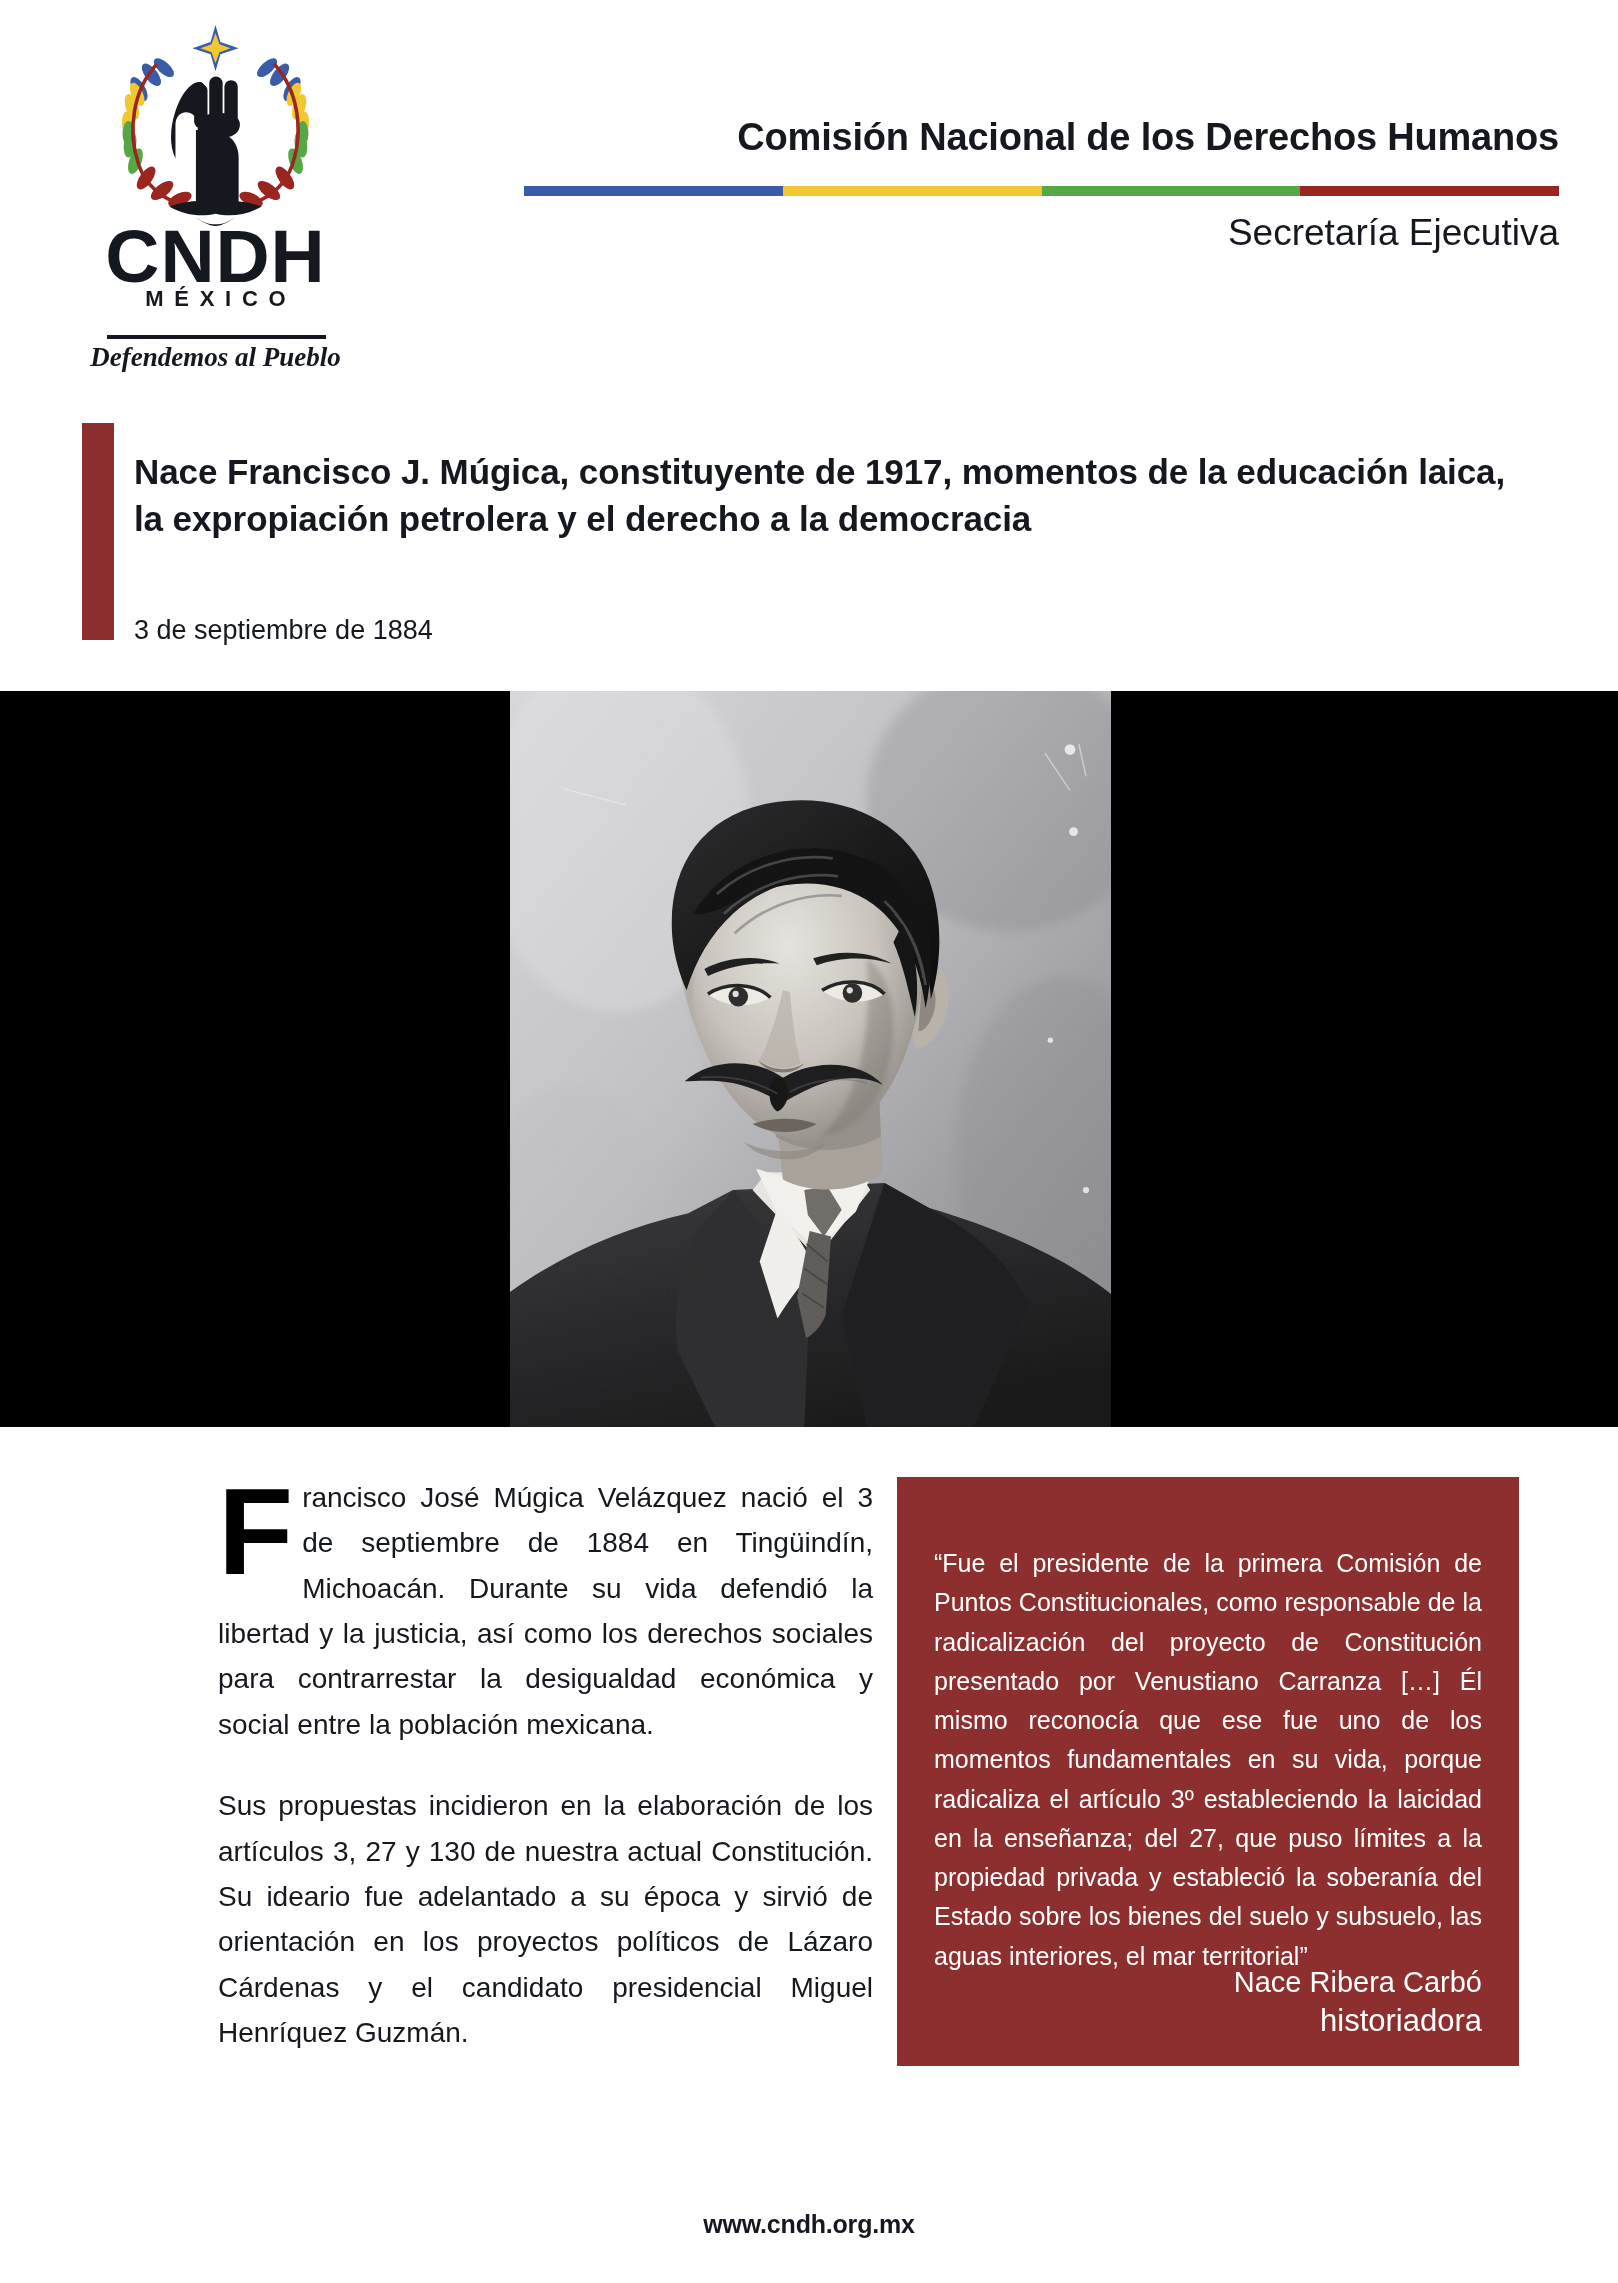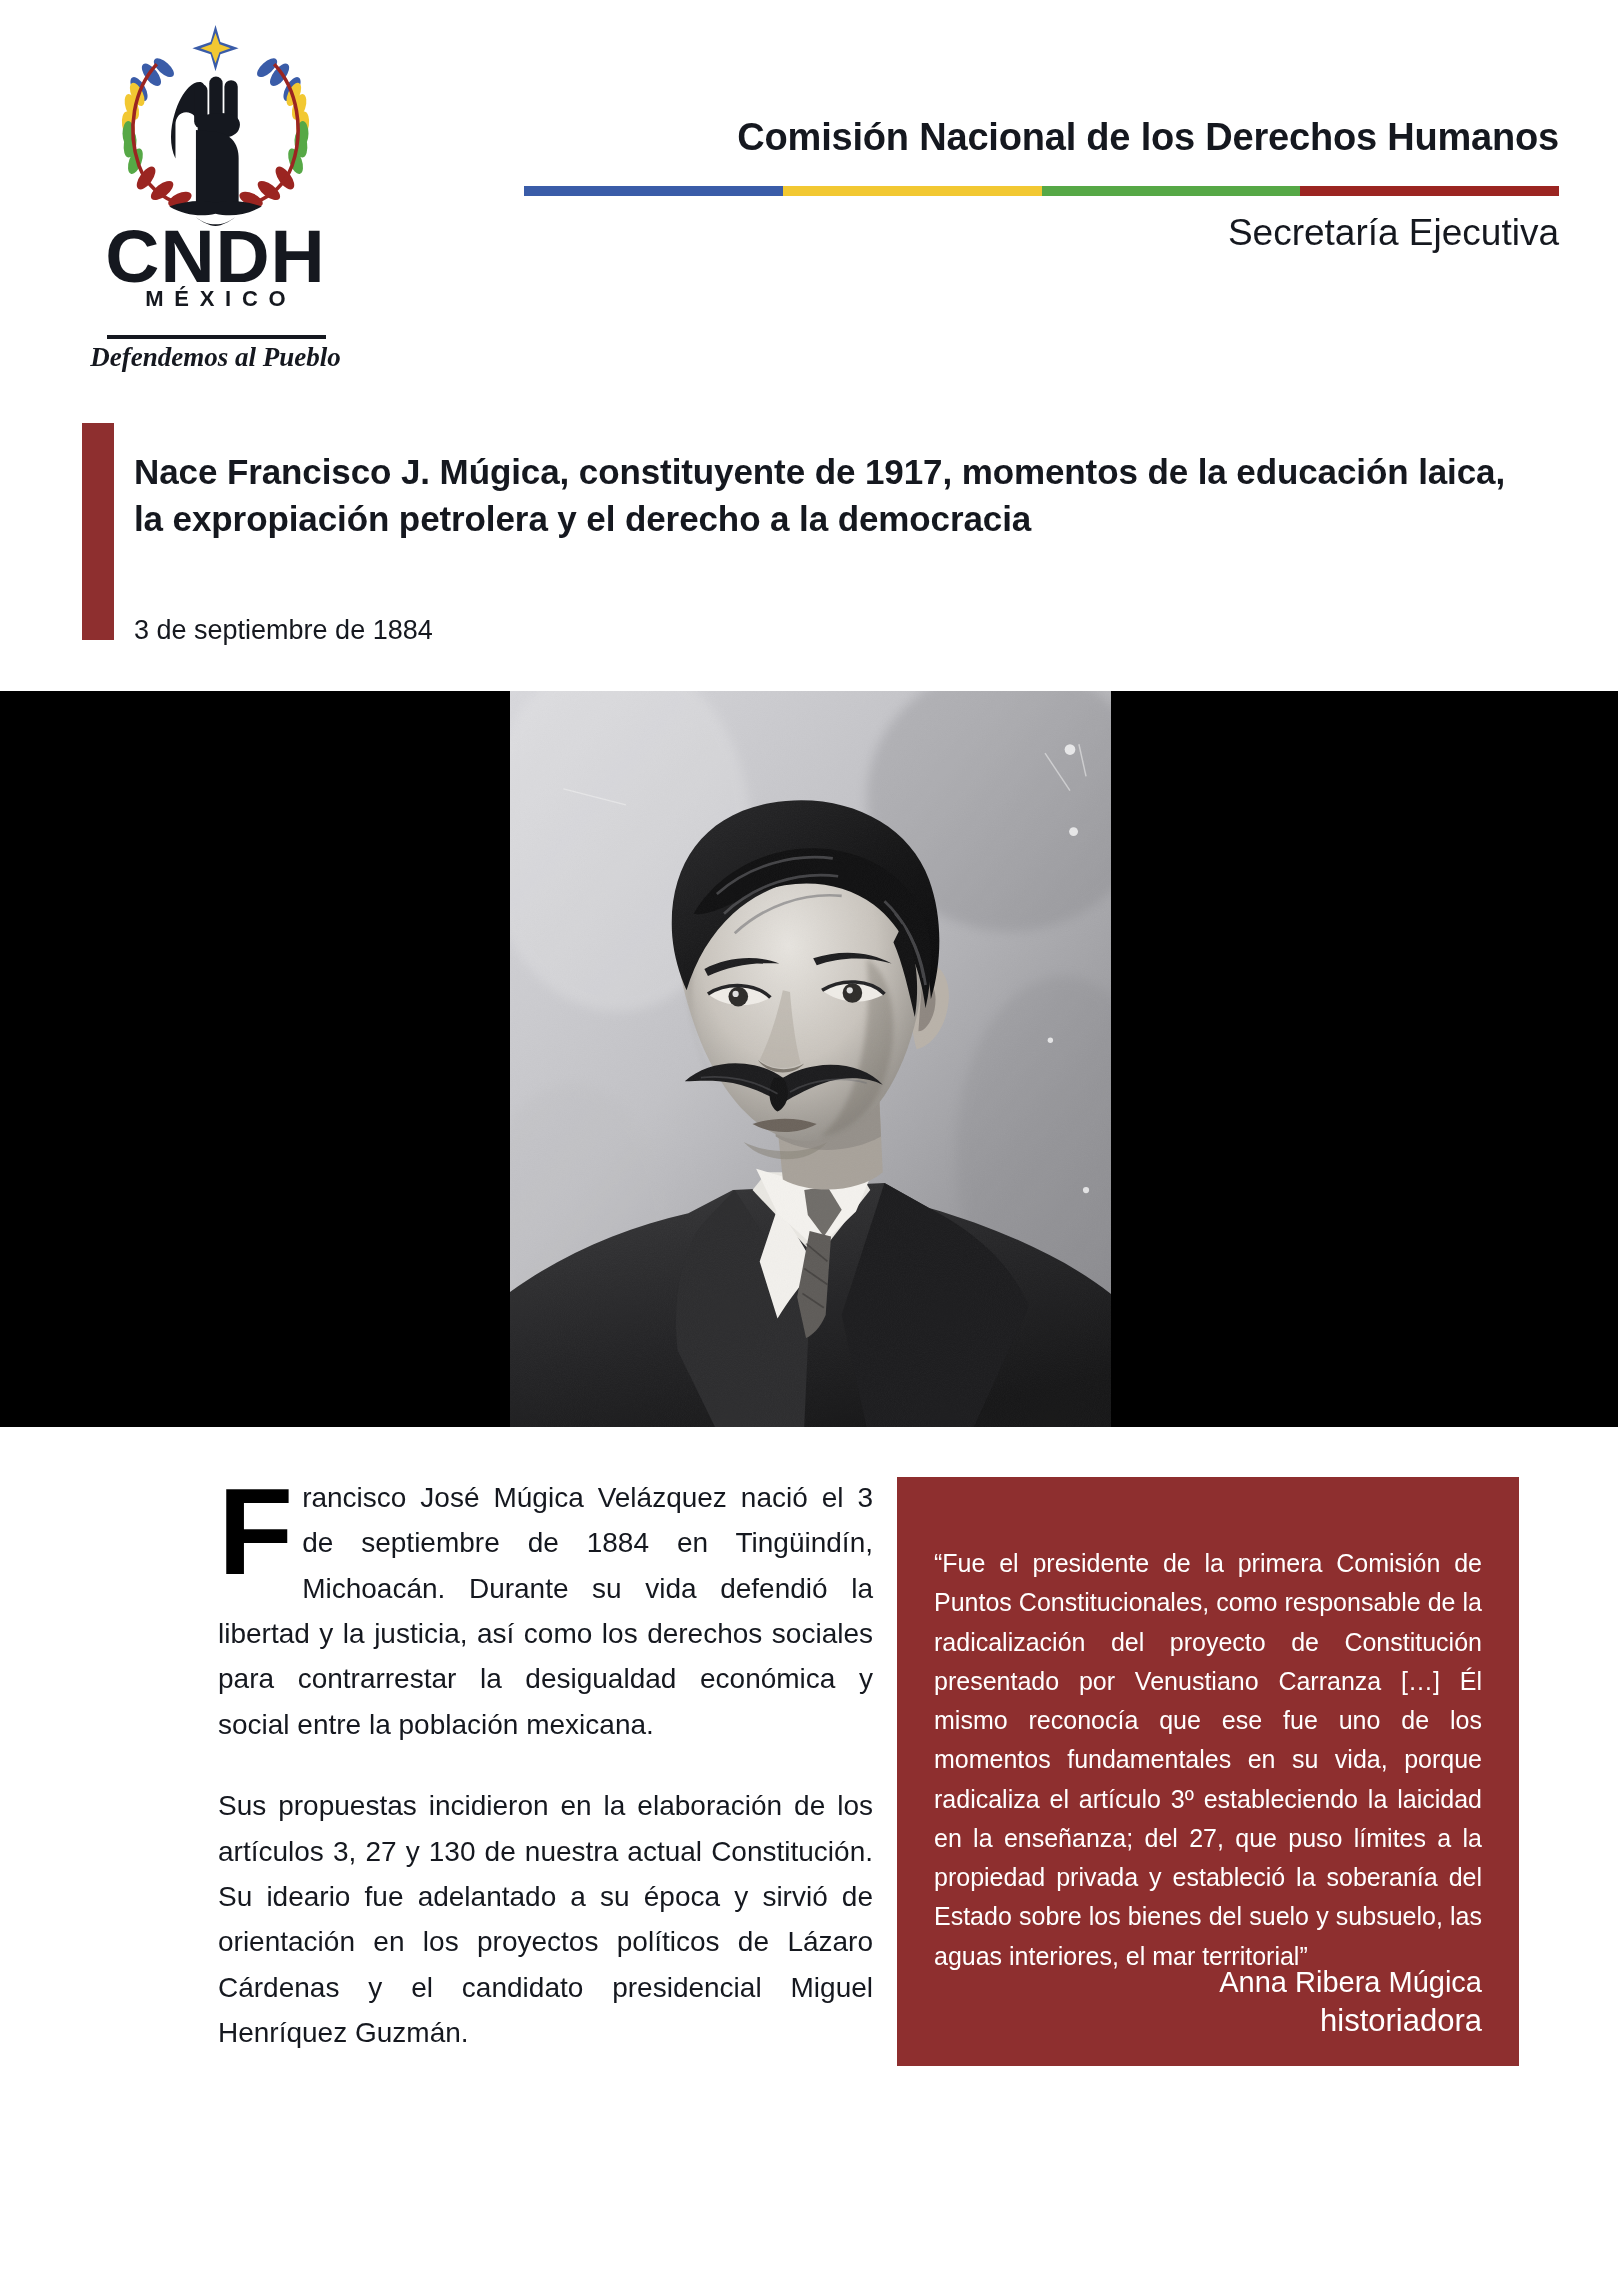--- a/index.html
+++ b/index.html
@@ -529,20 +529,23 @@
   </div>
 
   <div class="body-left">
     <p class="para"><span class="dropcap">F</span><span>rancisco José Múgica Velázquez nació el 3 de septiembre de 1884 en Tingüindín, Michoacán. Durante su vida defendió la libertad y la justicia, así como los derechos sociales para contrarrestar la desigualdad económica y social entre la población mexicana.</span></p>
     <p class="para">Sus propuestas incidieron en la elaboración de los artículos 3, 27 y 130 de nuestra actual Constitución. Su ideario fue adelantado a su época y sirvió de orientación en los proyectos políticos de Lázaro Cárdenas y el candidato presidencial Miguel Henríquez Guzmán.</p>
   </div>
 
   <div class="quote-box">
     <p class="quote-text">“Fue el presidente de la primera Comisión de Puntos Constitucionales, como responsable de la radicalización del proyecto de Constitución presentado por Venustiano Carranza […] Él mismo reconocía que ese fue uno de los momentos fundamentales en su vida, porque radicaliza el artículo 3º estableciendo la laicidad en la enseñanza; del 27, que puso límites a la propiedad privada y estableció la soberanía del Estado sobre los bienes del suelo y subsuelo, las aguas interiores, el mar territorial”</p>
     <div class="quote-attrib">
-      <div class="quote-author">Anna Ribera Múgica</div>
+      <div class="quote-author">Nace Ribera Carbó</div>
       <div class="quote-role">historiadora</div>
     </div>
   </div>
 
+  <div class="footer">
+    <span class="footer-url">www.cndh.org.mx</span>
+  </div>
 
 </div>
 
 
 </body></html>

